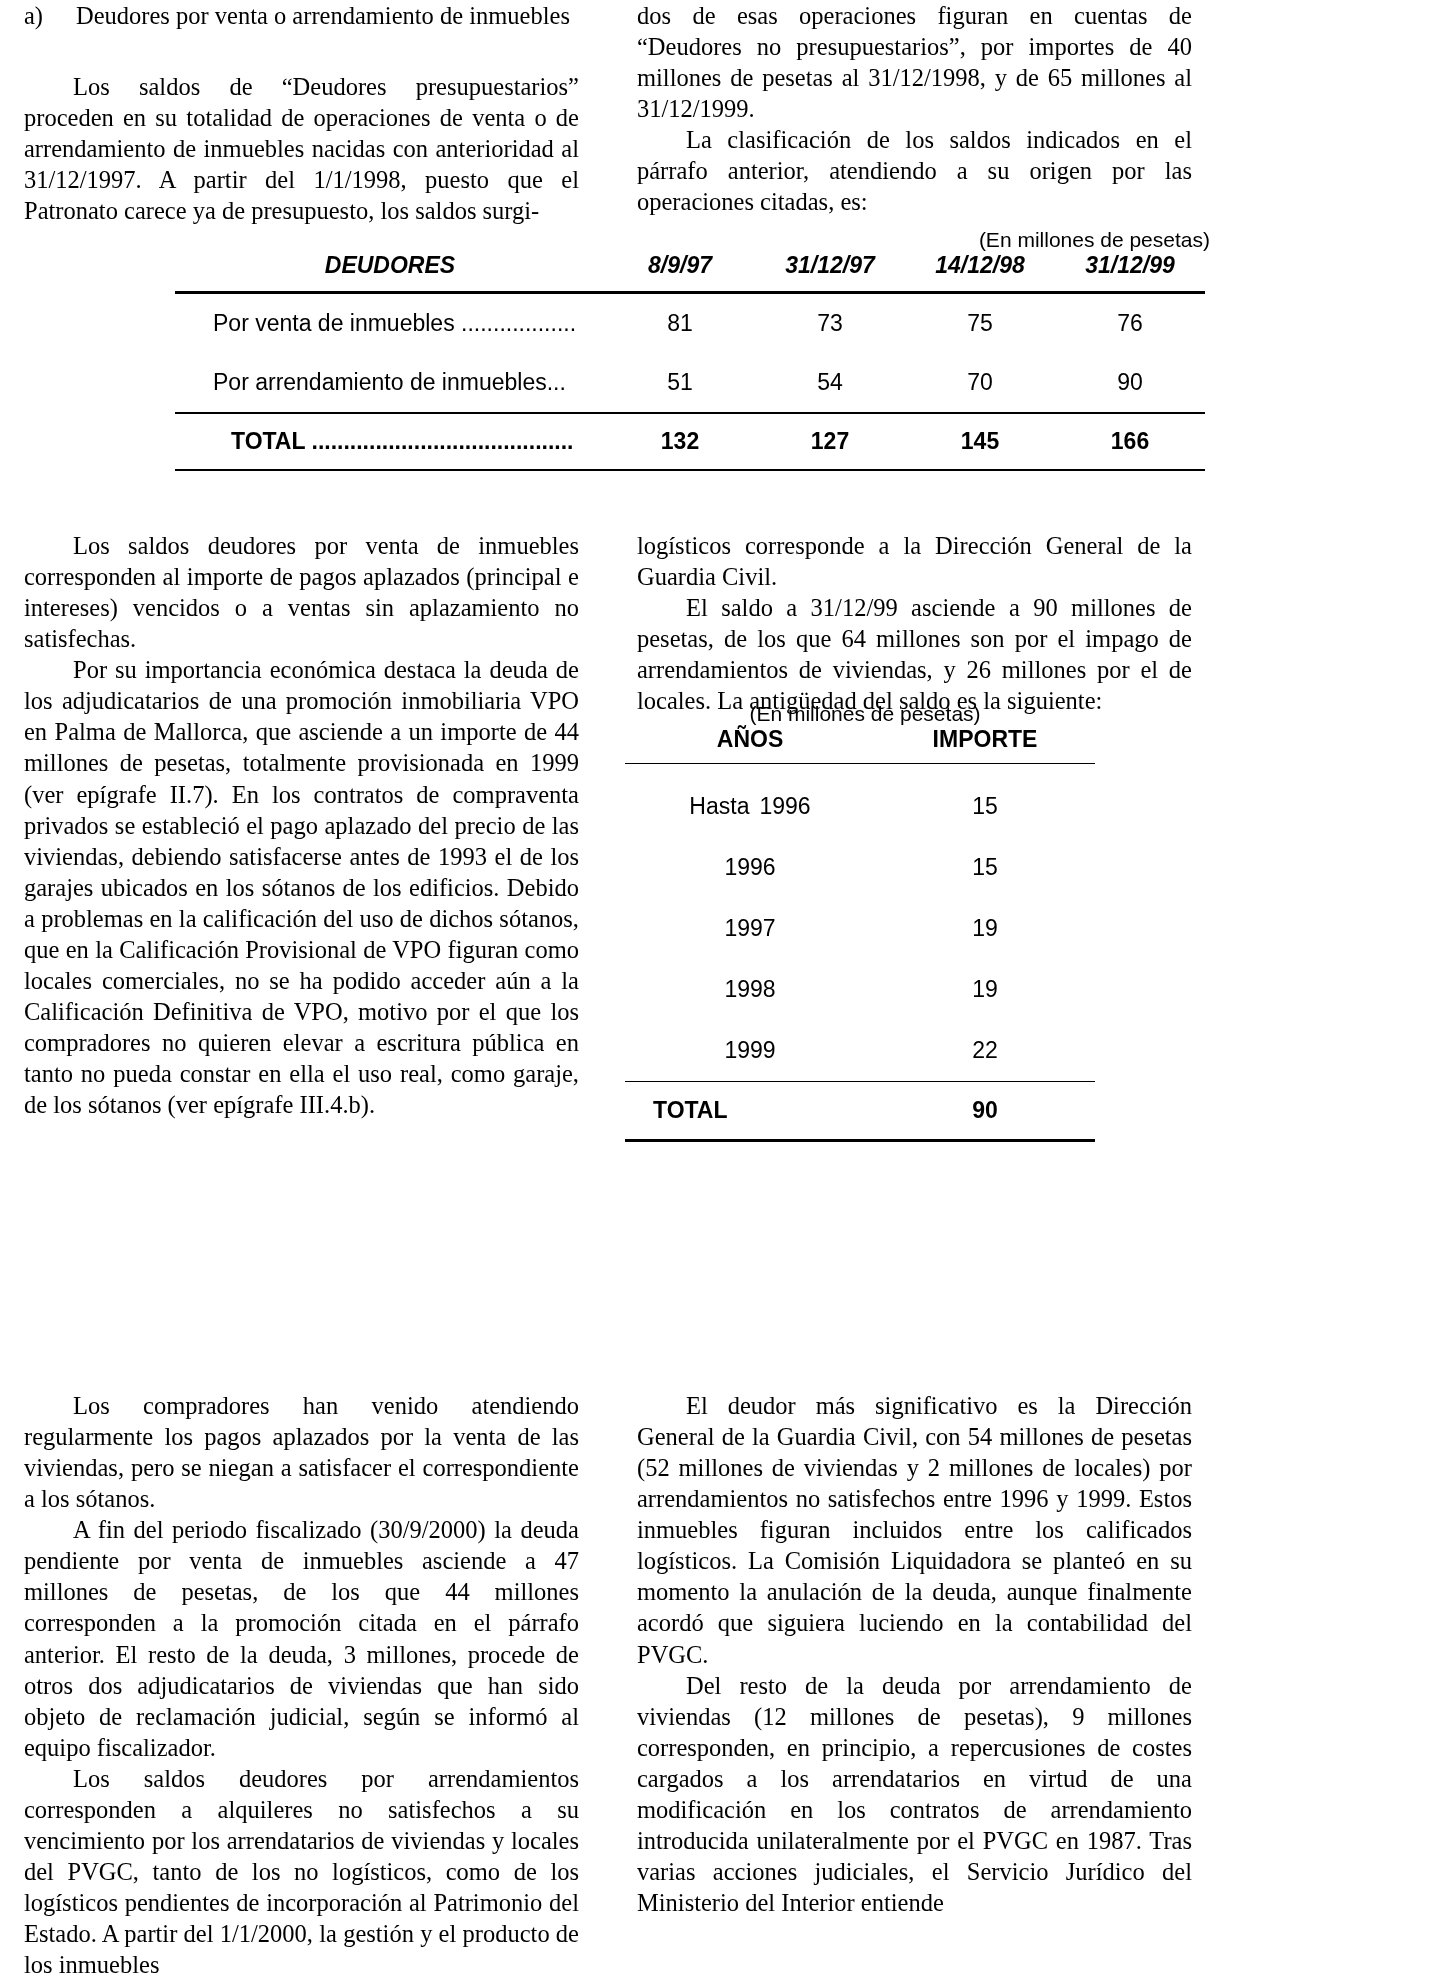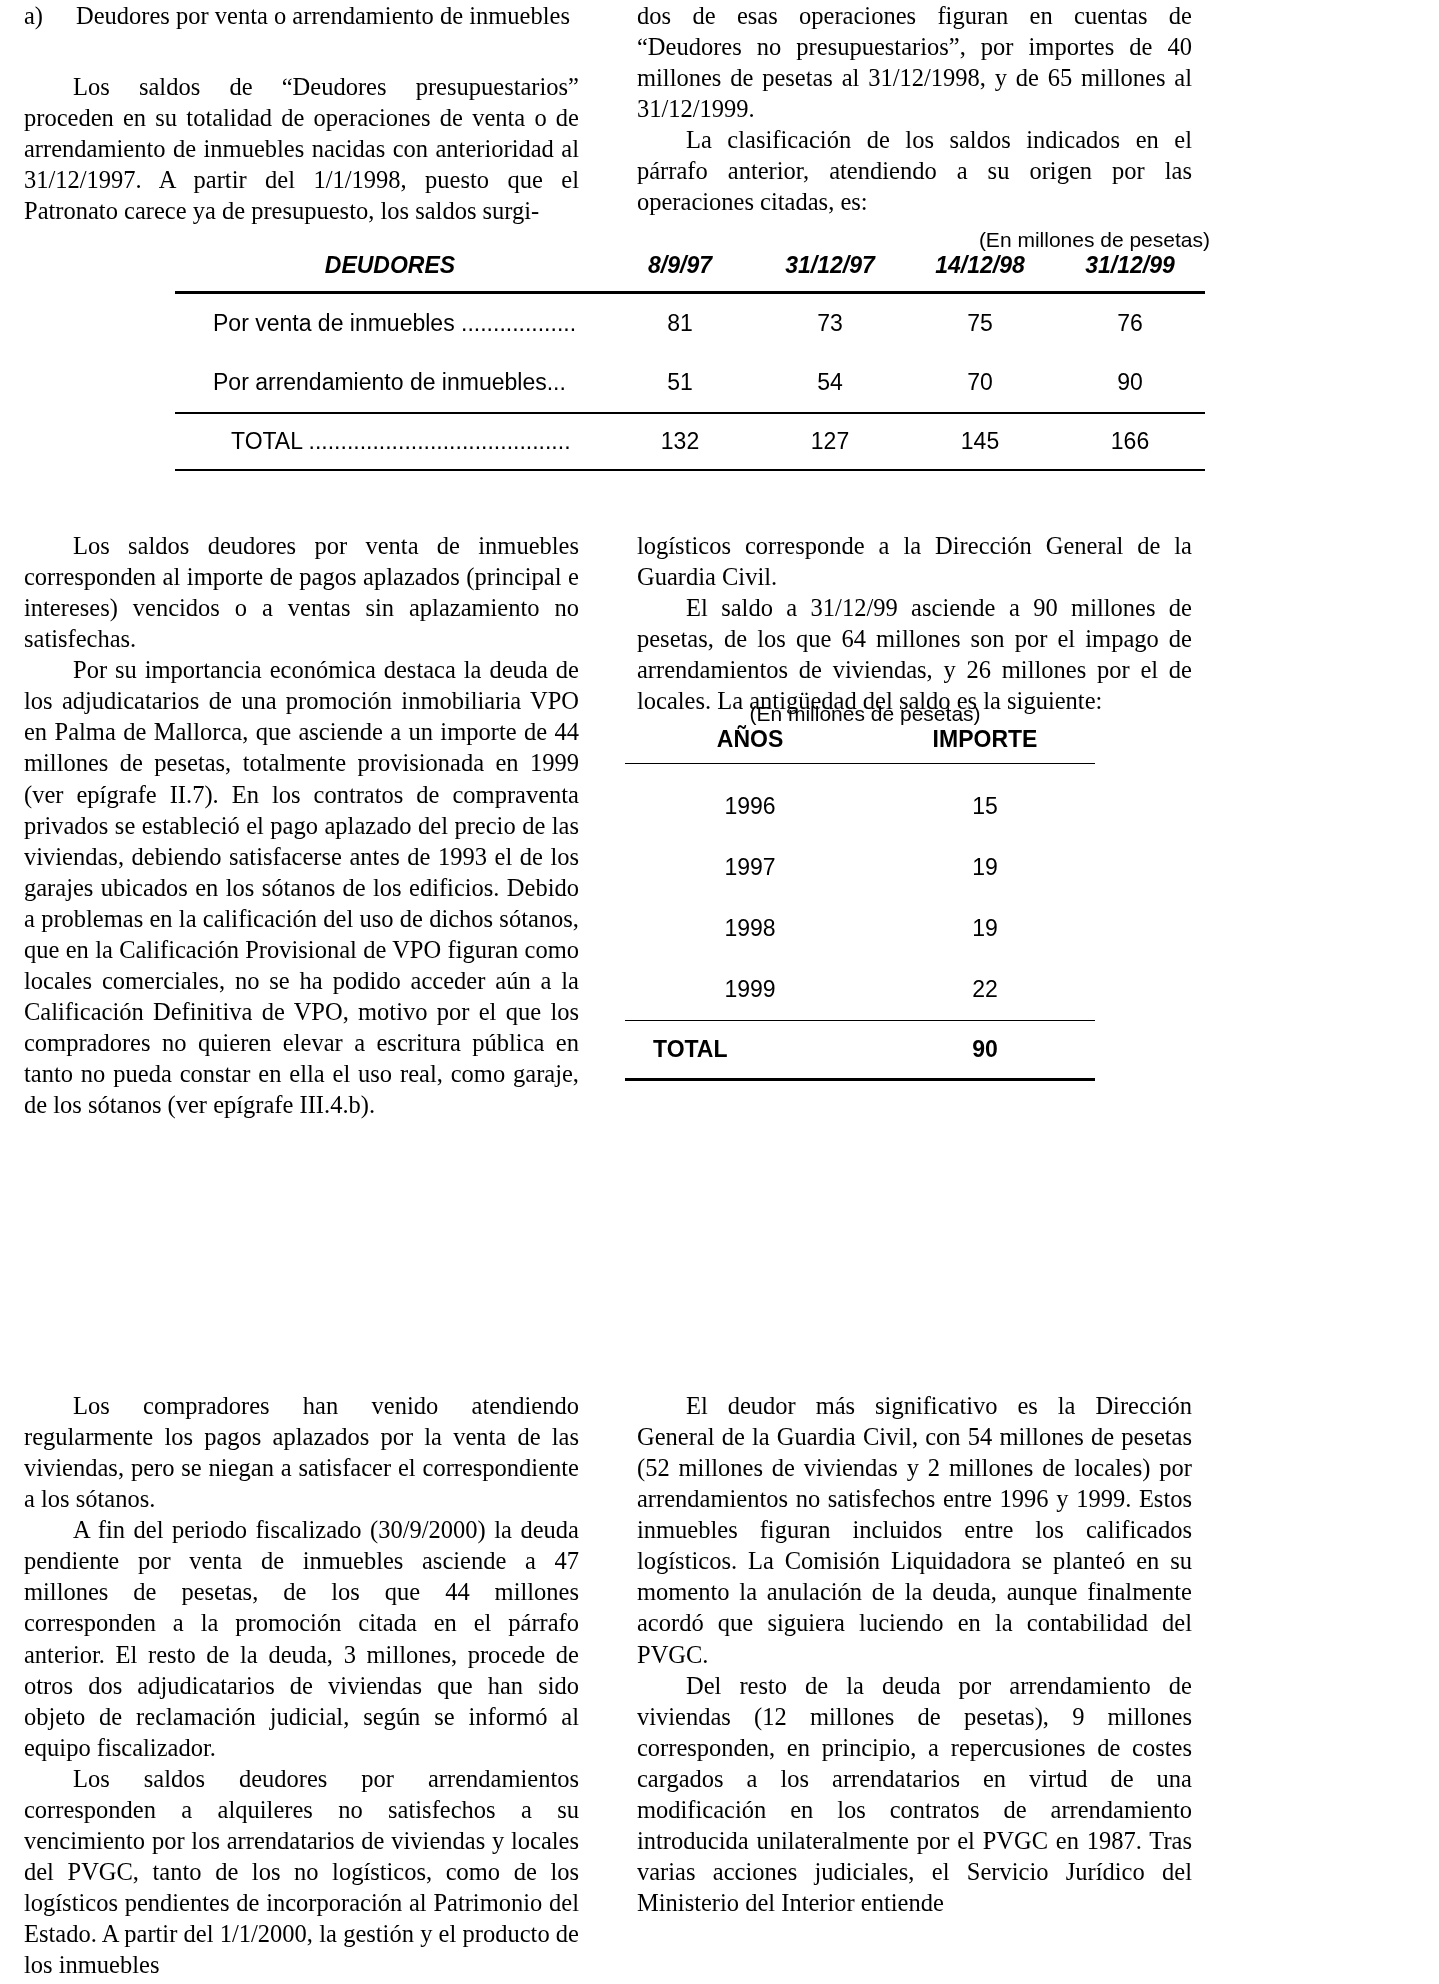--- a/index.html
+++ b/index.html
@@ -101,21 +101,21 @@
     padding: 16px 0 16px 38px;
     text-align: left;
   }
   #main-table td.c-num {
     text-align: center;
     font-size: 23px;
     padding: 16px 0;
     margin-top: 44px;
   }
   #main-table tr.total td {
-    font-weight: normal;
+    font-weight: bold;
     border-top: 2px solid #000;
     padding-top: 14px;
     padding-bottom: 14px;
   }
   #main-table tr.total td.c-label { padding-left: 56px; }
   #main-table tr.bottomrule td {
     border-top: 2px solid #000;
     height: 0;
     padding: 0;
     font-size: 0;
@@ -235,20 +235,24 @@
         <tr>
           <th class="y-h">AÑOS</th>
           <th class="i-h">IMPORTE</th>
         </tr>
       </thead>
       <tbody>
         <tr class="spacer">
             <td colspan="2"></td>
           </tr>
         <tr>
+          <td class="y-c"><span class="pre">Hasta</span><span>1996</span></td>
+          <td class="i-c">15</td>
+        </tr>
+        <tr>
           <td class="y-c"><span>1996</span></td>
           <td class="i-c">15</td>
         </tr>
         <tr>
           <td class="y-c"><span>1997</span></td>
           <td class="i-c">19</td>
         </tr>
         <tr>
           <td class="y-c"><span>1998</span></td>
           <td class="i-c">19</td>

